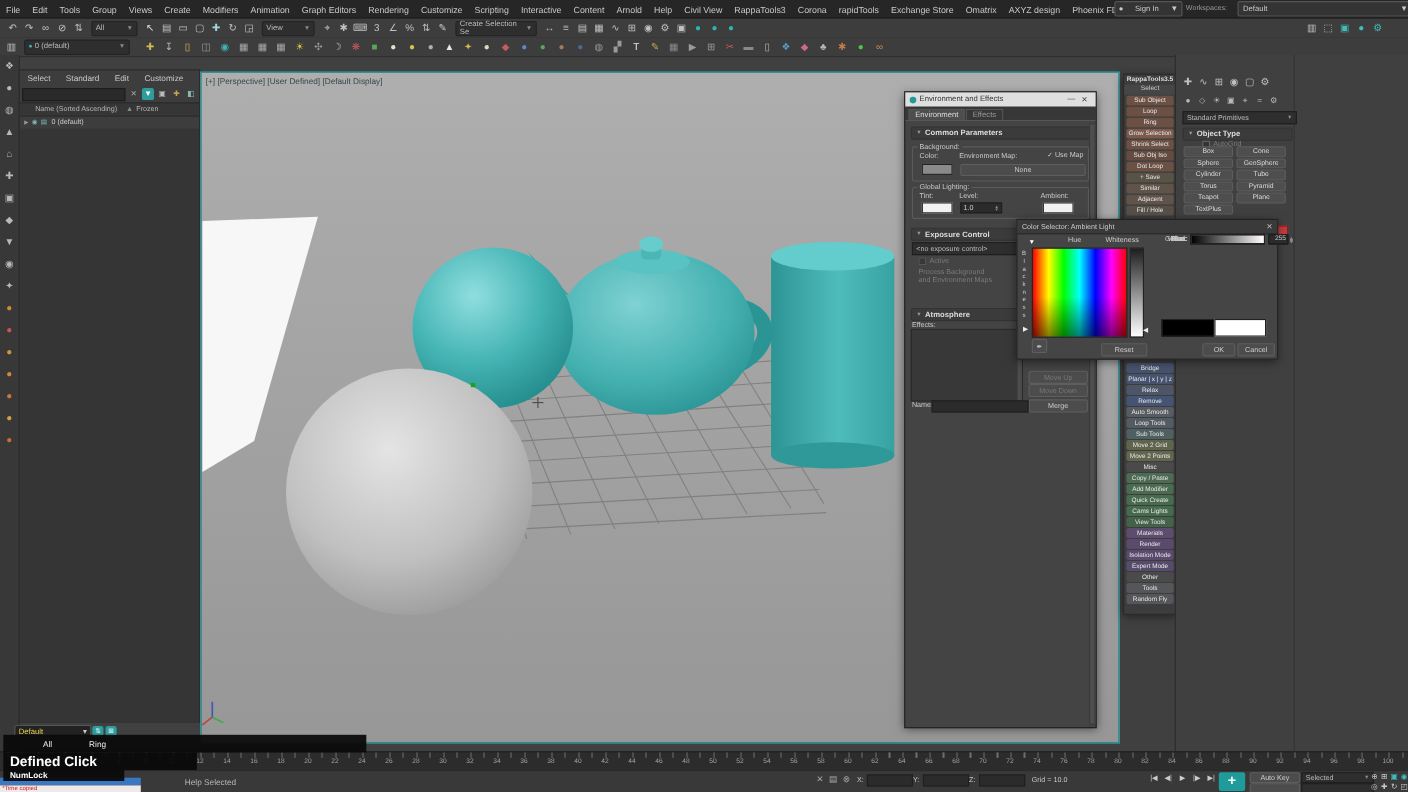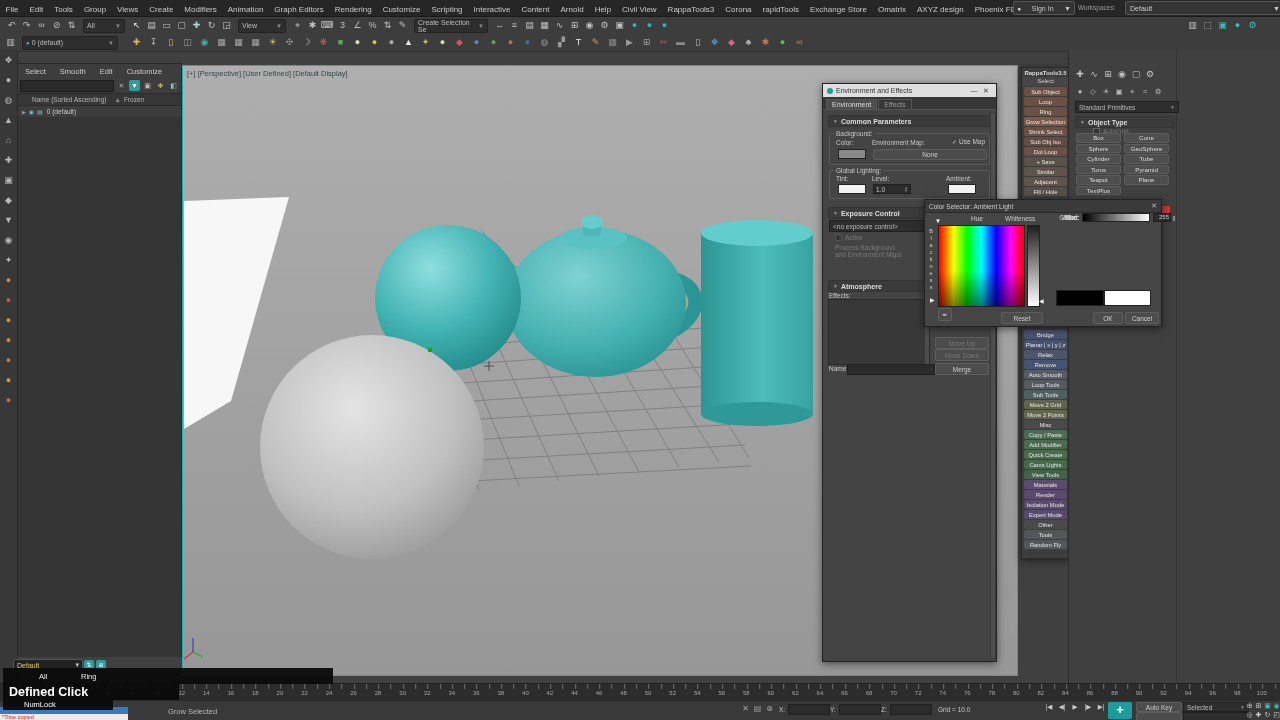--- a/index.html
+++ b/index.html
@@ -246,21 +246,21 @@
   <div class="leftstrip abs">
     <span>
       
     <span class="ls-ico" style="color: rgb(184, 184, 184);">❖</span><span class="ls-ico" style="color: rgb(184, 184, 184);">●</span><span class="ls-ico" style="color: rgb(184, 184, 184);">◍</span><span class="ls-ico" style="color: rgb(184, 184, 184);">▲</span><span class="ls-ico" style="color: rgb(184, 184, 184);">⌂</span><span class="ls-ico" style="color: rgb(184, 184, 184);">✚</span><span class="ls-ico" style="color: rgb(184, 184, 184);">▣</span><span class="ls-ico" style="color: rgb(184, 184, 184);">◆</span><span class="ls-ico" style="color: rgb(184, 184, 184);">▼</span><span class="ls-ico" style="color: rgb(184, 184, 184);">◉</span><span class="ls-ico" style="color: rgb(184, 184, 184);">✦</span><span class="ls-ico" style="color: rgb(208, 138, 58);">●</span><span class="ls-ico" style="color: rgb(200, 84, 84);">●</span><span class="ls-ico" style="color: rgb(208, 148, 58);">●</span><span class="ls-ico" style="color: rgb(208, 138, 58);">●</span><span class="ls-ico" style="color: rgb(200, 120, 58);">●</span><span class="ls-ico" style="color: rgb(208, 160, 74);">●</span><span class="ls-ico" style="color: rgb(200, 106, 58);">●</span></span>
   </div>
 
   <div class="explorer abs">
     <div class="exp-menus">
 
     <span>Select</span>
-        <span>Smooth</span>
+        <span>Standard</span>
         <span>Edit</span>
         <span>Customize</span>
       </div>
     <div class="exp-search">
       <span class="exp-input"></span>
       <span class="exp-ic" style="color:#aaa;">✕</span>
       <span class="exp-ic" style="background:#2f9d9d;color:#fff;">▼</span>
       <span class="exp-ic" style="color:#bbb;">▣</span>
       <span class="exp-ic" style="color:#c8a84a;">✚</span>
       <span class="exp-ic" style="color:#8ab8b8;">◧</span>
@@ -667,21 +667,21 @@
         <span>90</span>
         <span>92</span>
         <span>94</span>
         <span>96</span>
         <span>98</span>
         <span>100</span>
       </div>
   </div>
 
   <div class="statusbar abs">
-    <span class="abs" style="left:168px;top:6px;font-size:7.5px;color:#b8b8b8;">Grow Selected</span>
+    <span class="abs" style="left:168px;top:6px;font-size:7.5px;color:#b8b8b8;">Help Selected</span>
     <span class="sb-ico abs" style="left:740px;top:3px;">✕</span>
     <span class="sb-ico abs" style="left:752px;top:3px;">▤</span>
     <span class="sb-ico abs" style="left:764px;top:3px;">⊗</span>
     <span class="abs lbl" style="left:779px;top:5px;">X:</span>
     <span class="field abs" style="left:788px;top:3px;width:36px;height:9px;"></span>
     <span class="abs lbl" style="left:830px;top:5px;">Y:</span>
     <span class="field abs" style="left:839px;top:3px;width:36px;height:9px;"></span>
     <span class="abs lbl" style="left:881px;top:5px;">Z:</span>
     <span class="field abs" style="left:890px;top:3px;width:36px;height:9px;"></span>
     <span class="abs lbl" style="left:938px;top:5px;">Grid = 10.0</span>
@@ -724,15 +724,15 @@
     <span style="color:#e3cf4a;font-size:7px;">Default</span>
     <span class="car">▾</span>
   </div>
   <span class="abs" style="left:84px;top:660px;width:10px;height:10px;background:#2f9d9d;border-radius:2px;color:#fff;font-size:6px;text-align:center;line-height:10px;">⇅</span>
   <span class="abs" style="left:96px;top:660px;width:10px;height:10px;background:#2f9d9d;border-radius:2px;color:#fff;font-size:6px;text-align:center;line-height:10px;">⊞</span>
   <div class="okey abs" style="left:3px;top:668px;width:330px;height:16px;">
     <span style="position:absolute;left:36px;top:4px;font-size:7.5px;">All</span>
     <span style="position:absolute;left:78px;top:4px;font-size:7.5px;">Ring</span>
   </div>
   <div class="okey abs" style="left:3px;top:684px;width:176px;height:16px;font-size:12.5px;font-weight:bold;color:#fff;line-height:16px;padding-left:6px;box-sizing:border-box;">Defined Click</div>
-  <div class="okey abs" style="left:3px;top:700px;width:110px;height:10px;font-size:7.5px;font-weight:normal;color:#fff;line-height:10px;padding-left:21px;box-sizing:border-box;">NumLock</div>
+  <div class="okey abs" style="left:3px;top:700px;width:110px;height:10px;font-size:7.5px;font-weight:bold;color:#fff;line-height:10px;padding-left:6px;box-sizing:border-box;">NumLock</div>
 
 </div>
 
 </body></html>

